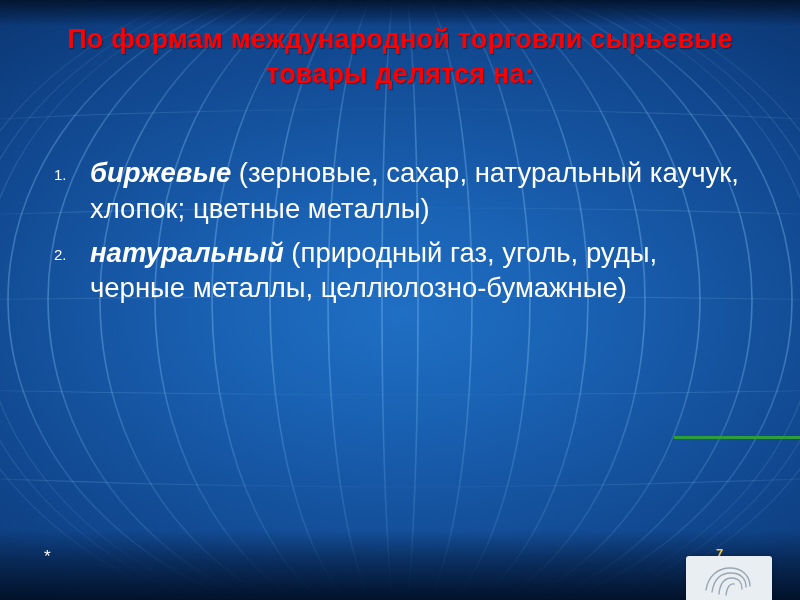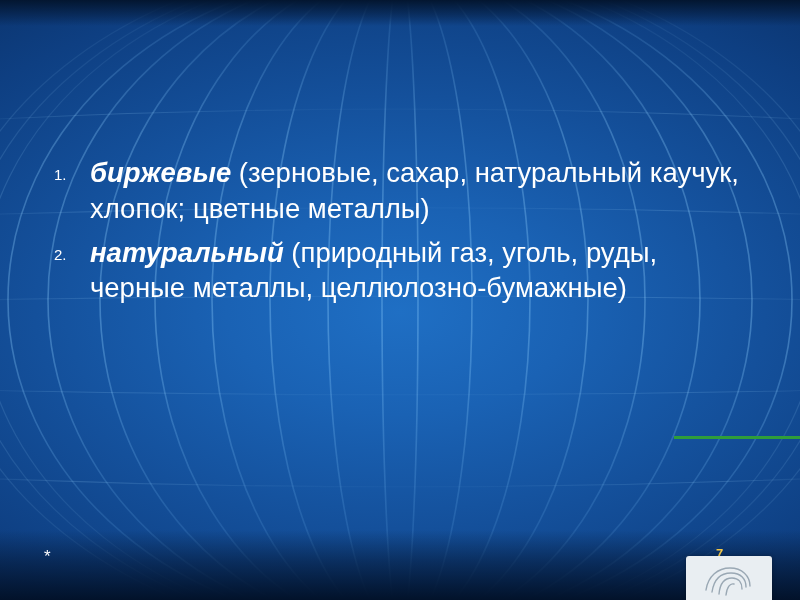--- a/index.html
+++ b/index.html
@@ -187,20 +187,21 @@
       <path d="M -20 300 Q 400 292 820 300"></path>
       <path d="M -20 390 Q 400 400 820 390"></path>
       <path d="M -20 478 Q 400 496 820 478"></path>
     </g>
   </svg>
 
   <div class="band-top"></div>
   <div class="band-bottom"></div>
   <div class="accent-line"></div>
 
+  <div class="title">По формам международной торговли сырьевые товары делятся на:</div>
 
   <div class="content">
     <ol class="list">
       <li>
         <span class="marker">1.</span>
         <span class="bold-italic">биржевые</span><span> (зерновые, сахар, натуральный каучук, хлопок; цветные металлы)</span>
       </li>
       <li>
         <span class="marker">2.</span>
         <span class="bold-italic">натуральный</span><span> (природный газ, уголь, руды, черные металлы, целлюлозно-бумажные)</span>

